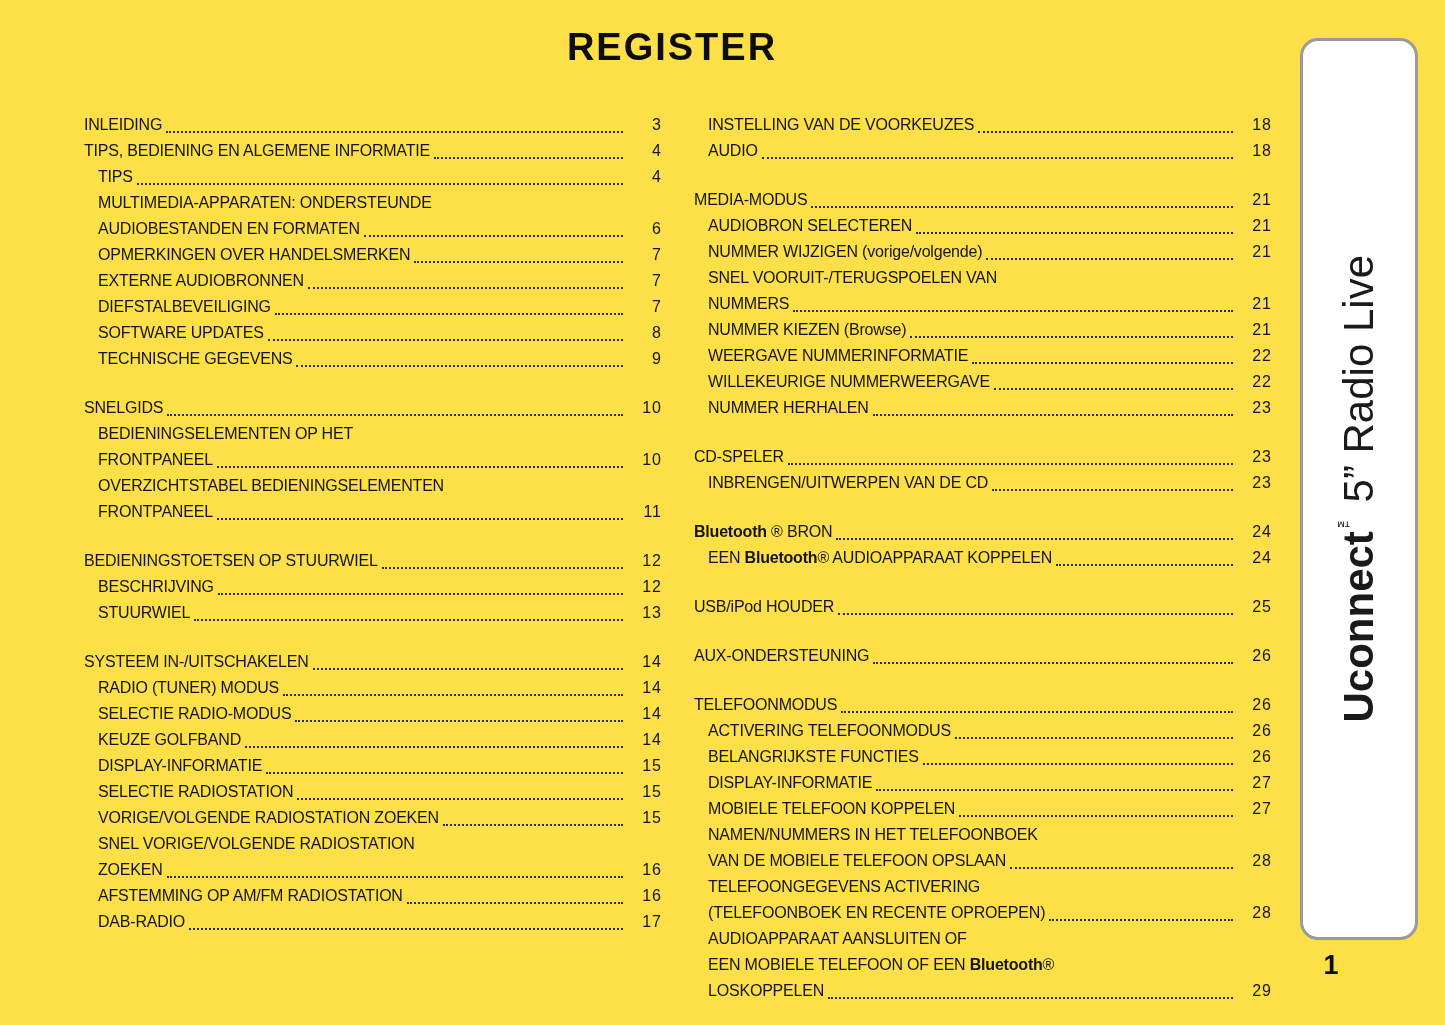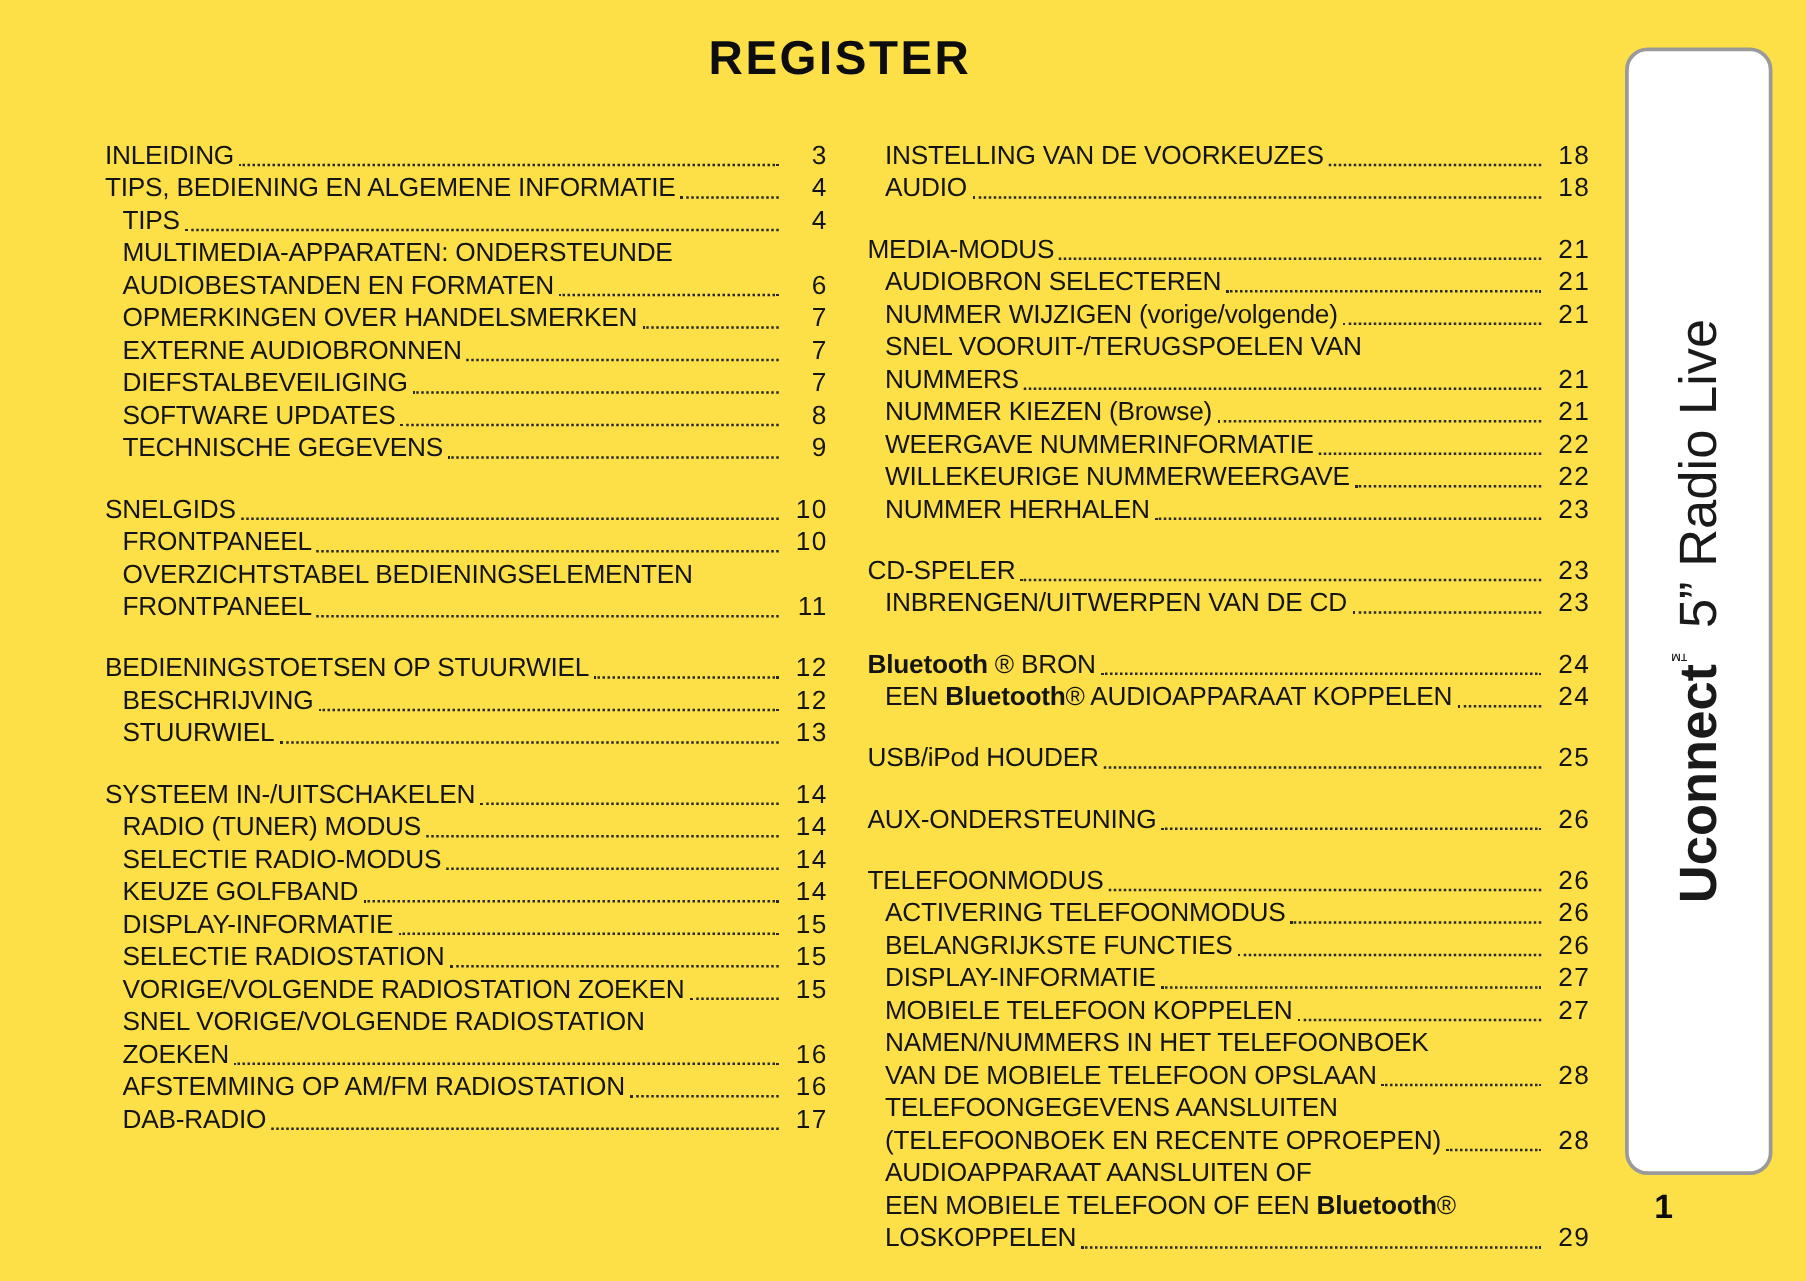--- a/index.html
+++ b/index.html
@@ -25,21 +25,21 @@
     color: #0d0d0d;
   }
   .toc {
     position: absolute;
     top: 112px; left: 84px;
     width: 1188px;
     display: flex;
     gap: 32px;
   }
   .col { flex: 1 1 0; min-width: 0; }
-  .toc-entry { font-size: 21px; color: #141414; }
+  .toc-entry { font-size: 16px; color: #141414; }
   .toc-entry.gap { margin-top: 23px; }
   .toc-entry.lvl1 { padding-left: 14px; }
   .toc-line {
     display: flex;
     align-items: flex-end;
     line-height: 26px;
   }
   .toc-text { white-space: pre; letter-spacing: -0.2px; }
   .toc-text .b { font-weight: 700; }
   .leader {
@@ -162,20 +162,23 @@
         </div>
         <div class="toc-entry lvl0 gap">
           <div class="toc-line">
             <span class="toc-text">SNELGIDS</span>
             <span class="leader"></span>
             <span class="pg">10</span>
           </div>
         </div>
         <div class="toc-entry lvl1">
           <div class="toc-line">
+            <span class="toc-text">BEDIENINGSELEMENTEN OP HET</span>
+          </div>
+          <div class="toc-line">
             <span class="toc-text">FRONTPANEEL</span>
             <span class="leader"></span>
             <span class="pg">10</span>
           </div>
         </div>
         <div class="toc-entry lvl1">
           <div class="toc-line">
             <span class="toc-text">OVERZICHTSTABEL BEDIENINGSELEMENTEN</span>
           </div>
           <div class="toc-line">
@@ -435,21 +438,21 @@
             <span class="toc-text">NAMEN/NUMMERS IN HET TELEFOONBOEK</span>
           </div>
           <div class="toc-line">
             <span class="toc-text">VAN DE MOBIELE TELEFOON OPSLAAN</span>
             <span class="leader"></span>
             <span class="pg">28</span>
           </div>
         </div>
         <div class="toc-entry lvl1">
           <div class="toc-line">
-            <span class="toc-text">TELEFOONGEGEVENS AANSLUITEN</span>
+            <span class="toc-text">TELEFOONGEGEVENS ACTIVERING</span>
           </div>
           <div class="toc-line">
             <span class="toc-text">(TELEFOONBOEK EN RECENTE OPROEPEN)</span>
             <span class="leader"></span>
             <span class="pg">28</span>
           </div>
         </div>
         <div class="toc-entry lvl1">
           <div class="toc-line">
             <span class="toc-text">AUDIOAPPARAAT AANSLUITEN OF</span>

